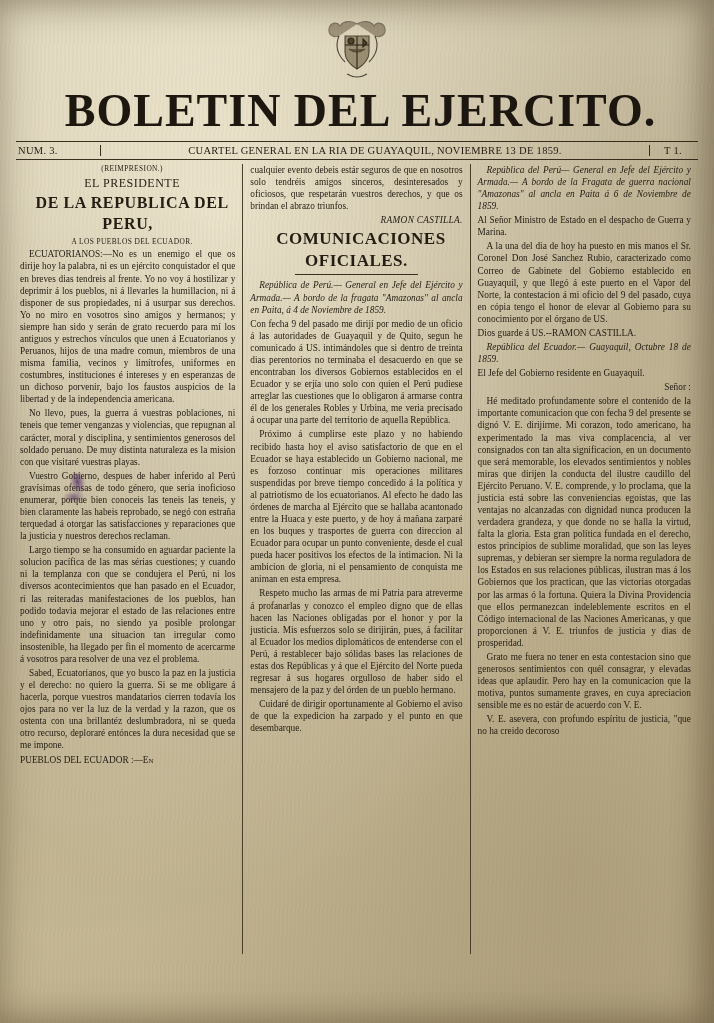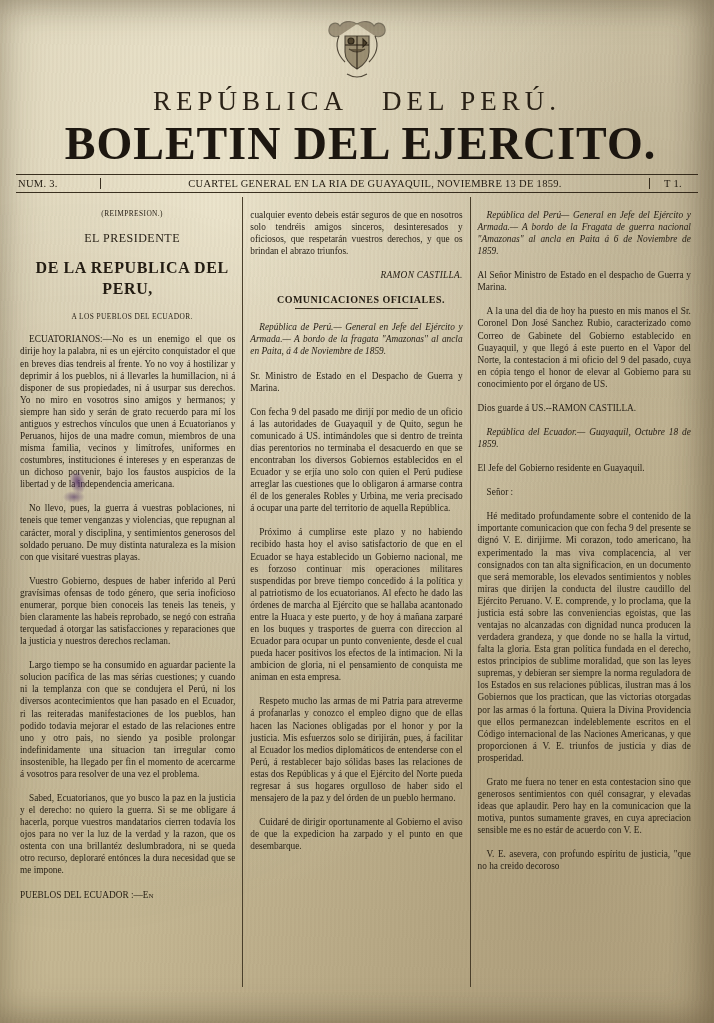--- a/index.html
+++ b/index.html
@@ -103,21 +103,21 @@
     padding: 0 7px;
     font-size: 9.3px;
     line-height: 1.30;
     text-align: justify;
     color: #241d13;
     overflow: hidden;
   }
   .col.c1 { border-right: 1px solid #4a3f2b; padding-left: 4px;}
   .col.c2 { border-right: 1px solid #4a3f2b; }
   .col p {
-    margin: 12px 0 2px 0;
+    margin: 0 0 2px 0;
     text-indent: 9px;
     hyphens: auto;
   }
   .col p.noind { text-indent: 0; }
   .small-caps-head {
     text-align: center;
     font-size: 16px;
     letter-spacing: 0.6px;
     margin: 2px 0 1px 0;
     text-indent: 0;
@@ -132,21 +132,21 @@
   .head-big {
     text-align: center;
     font-size: 12px;
     letter-spacing: 0.5px;
     margin: 3px 0 2px 0;
     text-indent: 0;
   }
   .section-head {
     text-align: center;
     font-weight: bold;
-    font-size: 10px;
+    font-size: 17px;
     letter-spacing: 0.5px;
     margin: 7px 0 1px 0;
     text-indent: 0;
   }
   .section-rule {
     width: 58%;
     margin: 0 auto 4px auto;
     border-top: 1px solid #3a3020;
   }
   .bold { font-weight: bold; }
@@ -159,21 +159,21 @@
     font-style: italic;
   }
   .hdr-ital {
     text-indent: 0;
     font-style: italic;
     text-align: justify;
     margin-bottom: 2px;
   }
   .centered-head {
     text-indent: 0;
-    text-align: left;
+    text-align: right;
     margin: 4px 0 2px 0;
   }
   .ink-blot {
     position: absolute;
     left: 70px;
     top: 473px;
     width: 16px;
     height: 22px;
     background: radial-gradient(ellipse at 50% 40%, rgba(80,40,110,0.75), rgba(80,40,110,0.0) 70%);
     transform: rotate(-12deg);
@@ -211,23 +211,20 @@
           <path d="M24 27 h24"></path>
           <circle cx="30" cy="23" r="3" fill="#51452f"></circle>
           <path d="M42 21 l4 4 l-4 4 z" fill="#51452f"></path>
           <path d="M28 31 q8 6 16 0" fill="#51452f" opacity="0.7"></path>
           <path d="M18 18 q-6 14 6 26" opacity="0.8"></path>
           <path d="M54 18 q6 14 -6 26" opacity="0.8"></path>
           <path d="M26 56 q10 6 20 0" opacity="0.8"></path>
         </g>
       </svg>
     </div>
-    <div class="republic-line">
-      <span>REPÚBLICA</span><span class="gap"></span><span>DEL PERÚ.</span>
-    </div>
     <div class="title-main">BOLETIN DEL EJERCITO.</div>
     <div class="rule-top"></div>
     <div class="issue-bar">
       <div class="num">NUM. 3.</div>
       <div class="center">CUARTEL GENERAL EN LA RIA DE GUAYAQUIL, NOVIEMBRE 13 DE 1859.</div>
       <div class="vol">T 1.</div>
     </div>
   </div>
 
   <div class="columns">
@@ -244,21 +241,20 @@
       <p>Sabed, Ecuatorianos, que yo busco la paz en la justicia y el derecho: no quiero la guerra. Si se me obligare á hacerla, porque vuestros mandatarios cierren todavía los ojos para no ver la luz de la verdad y la razon, que os ostenta con una brillantéz deslumbradora, ni se queda otro recurso, deploraré entónces la dura necesidad que se me impone.</p>
       <p class="noind sc">PUEBLOS DEL ECUADOR :—En</p>
     </div>
 
     <div class="col c2">
       <p class="noind">cualquier evento debeis estár seguros de que en nosotros solo tendréis amigos sinceros, desinteresados y oficiosos, que respetarán vuestros derechos, y que os brindan el abrazo triunfos.</p>
       <p class="sign">RAMON CASTILLA.</p>
       <p class="section-head">COMUNICACIONES OFICIALES.</p>
       <div class="section-rule"></div>
       <p class="hdr-ital">República de Perú.— General en Jefe del Ejército y Armada.— A bordo de la fragata "Amazonas" al ancla en Paita, á 4 de Noviembre de 1859.</p>
-      <p class="noind">Sr. Ministro de Estado en el Despacho de Guerra y Marina.</p>
       <p class="noind">Con fecha 9 del pasado me dirijí por medio de un oficio á las autoridades de Guayaquil y de Quito, segun he comunicado á US. intimándoles que si dentro de treinta dias perentorios no terminaba el desacuerdo en que se encontraban los diversos Gobiernos establecidos en el Ecuador y se erjía uno solo con quien el Perú pudiese arreglar las cuestiones que lo obligaron á armarse contra él de los generales Robles y Urbina, me veria precisado á ocupar una parte del territorio de aquella República.</p>
       <p>Próximo á cumplirse este plazo y no habiendo recibido hasta hoy el aviso satisfactorio de que en el Ecuador se haya establecido un Gobierno nacional, me es forzoso continuar mis operaciones militares suspendidas por breve tiempo concedido á la política y al patriotismo de los ecuatorianos. Al efecto he dado las órdenes de marcha al Ejército que se hallaba acantonado entre la Huaca y este puerto, y de hoy á mañana zarparé en los buques y trasportes de guerra con direccion al Ecuador para ocupar un punto conveniente, desde el cual pueda hacer positivos los efectos de la intimacion. Ni la ambicion de gloria, ni el pensamiento de conquista me animan en esta empresa.</p>
       <p>Respeto mucho las armas de mi Patria para atreverme á profanarlas y conozco el empleo digno que de ellas hacen las Naciones obligadas por el honor y por la justicia. Mis esfuerzos solo se dirijirán, pues, á facilitar al Ecuador los medios diplomáticos de entenderse con el Perú, á restablecer bajo sólidas bases las relaciones de estas dos Repúblicas y á que el Ejército del Norte pueda regresar á sus hogares orgulloso de haber sido el mensajero de la paz y del órden de un pueblo hermano.</p>
       <p>Cuidaré de dirigir oportunamente al Gobierno el aviso de que la expedicion ha zarpado y el punto en que desembarque.</p>
     </div>
 
     <div class="col c3">
       <p class="hdr-ital">República del Perú— General en Jefe del Ejército y Armada.— A bordo de la Fragata de guerra nacional "Amazonas" al ancla en Paita á 6 de Noviembre de 1859.</p>
       <p class="noind">Al Señor Ministro de Estado en el despacho de Guerra y Marina.</p>
       <p>A la una del dia de hoy ha puesto en mis manos el Sr. Coronel Don José Sanchez Rubio, caracterizado como Correo de Gabinete del Gobierno establecido en Guayaquil, y que llegó á este puerto en el Vapor del Norte, la contestacion á mi oficio del 9 del pasado, cuya en cópia tengo el honor de elevar al Gobierno para su conocimiento por el órgano de US.</p>

